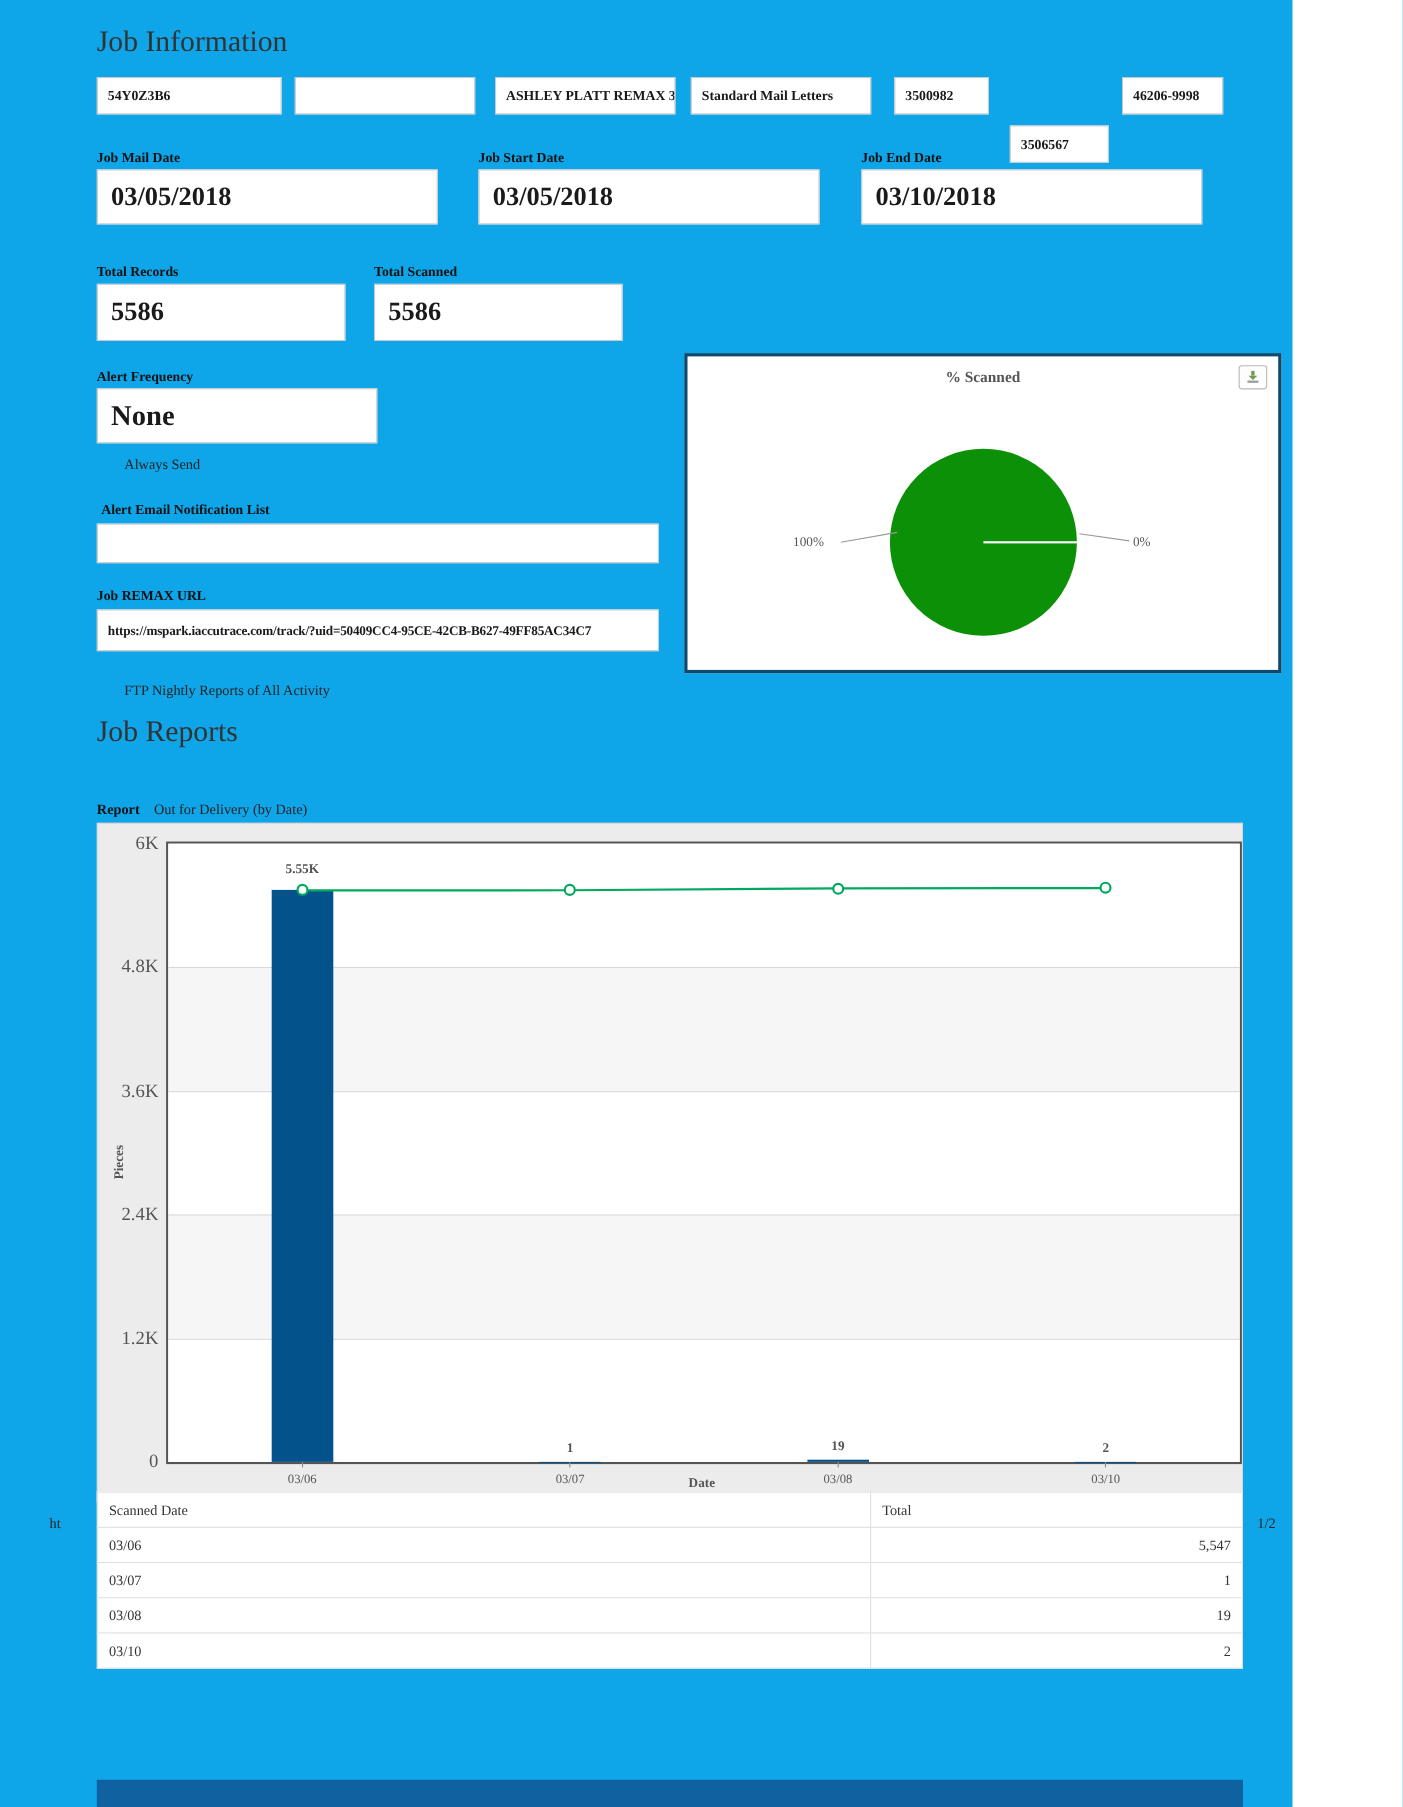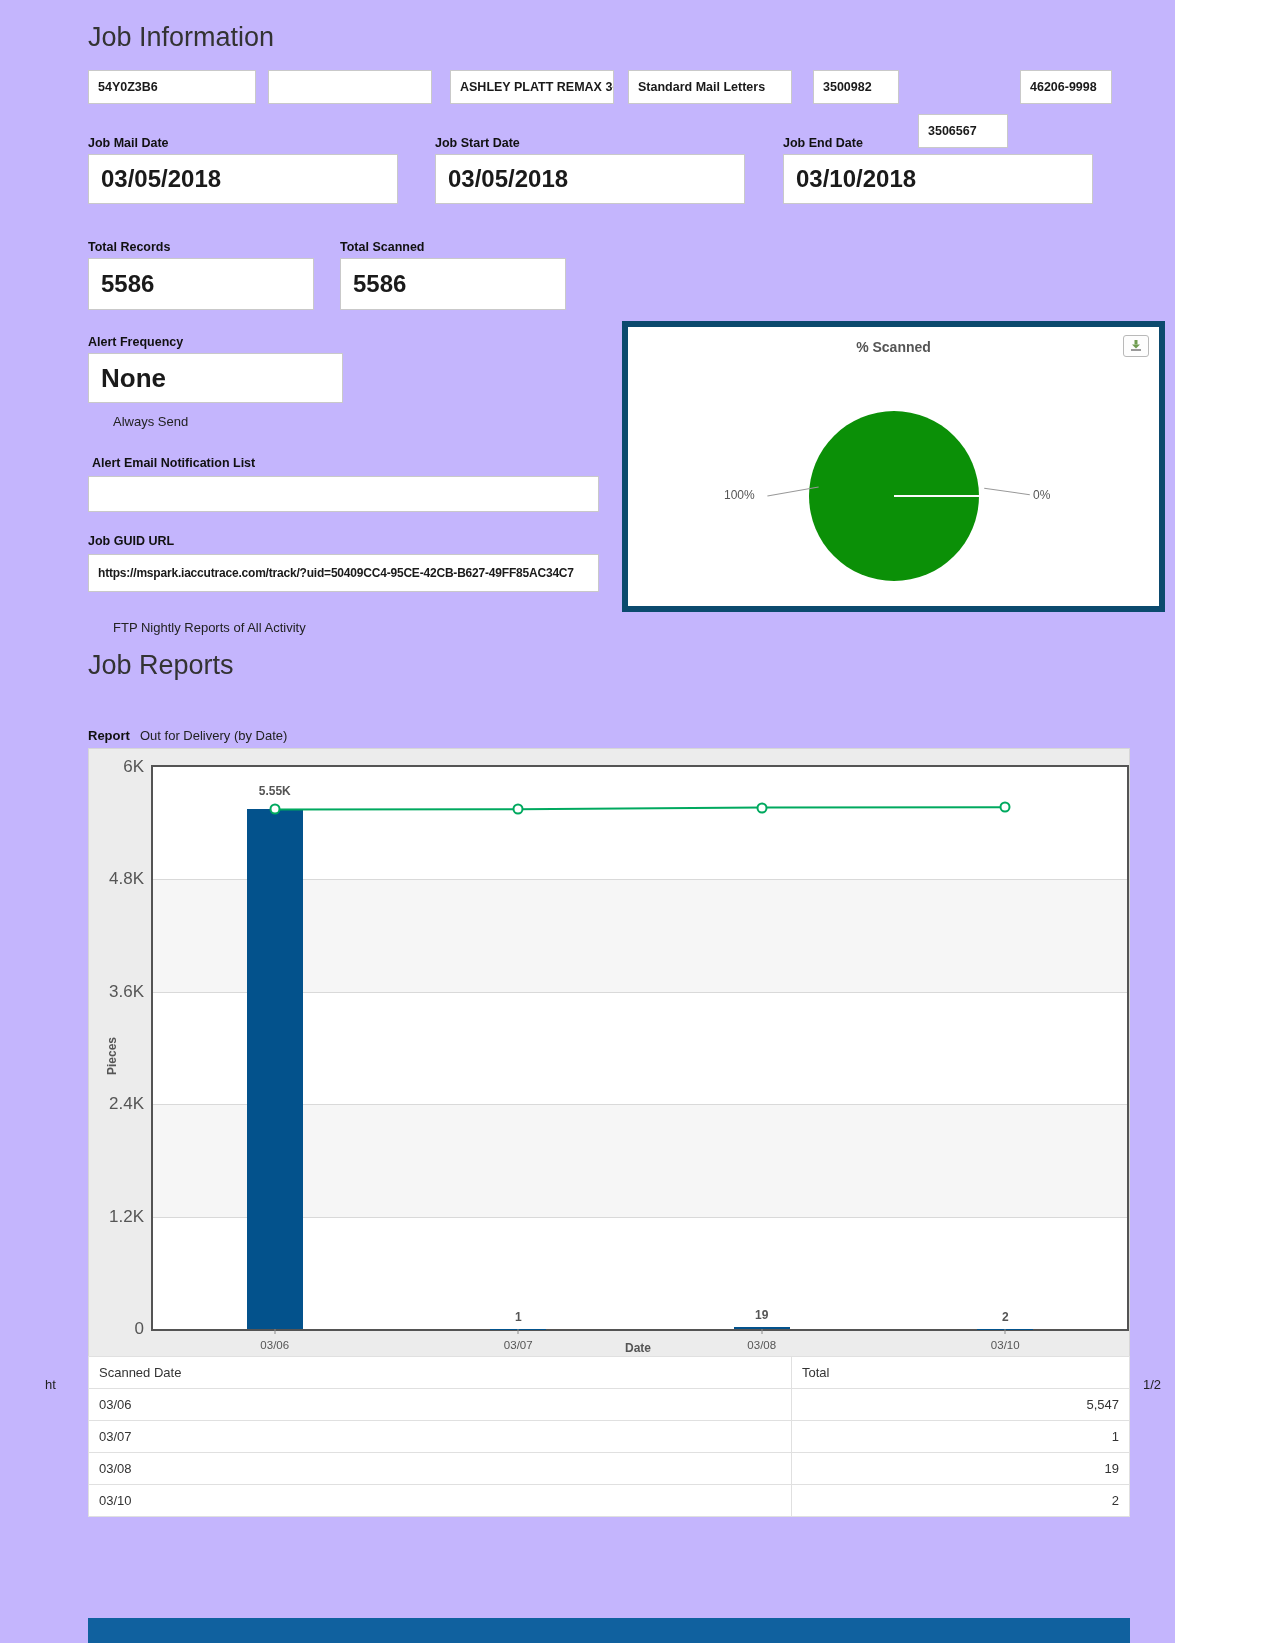--- a/index.html
+++ b/index.html
@@ -1,28 +1,28 @@
 <!DOCTYPE html>
 <html><head>
 <meta charset="utf-8">
 <style>
   html,body{margin:0;padding:0;background:#fff;}
-  .page{position:relative;width:1175px;height:1643px;background:#c4b5fd;
-        font-family:Liberation Sans, sans-serif;color:#1a1a1a;overflow:hidden;}
+  .page{position:relative;width:1175px;height:1643px;background:#0ea5e9;
+        font-family:Liberation Serif, serif;color:#1a1a1a;overflow:hidden;}
   .content{position:absolute;left:88px;top:0;width:1042px;height:100%;}
   h1,h2{font-weight:300;color:#333;font-size:27px;margin:0;}
   .flabel{position:absolute;font-size:12.5px;font-weight:bold;color:#111;}
   .box{position:absolute;border:1px solid #c9c9c9;background:#fff;box-sizing:border-box;}
   .box-sm{font-size:12.5px;font-weight:bold;line-height:32px;height:34px;padding:0 9px;
           white-space:nowrap;overflow:hidden;}
   .val-lg{font-size:24px;font-weight:bold;line-height:48px;padding:0 12px;height:50px;
           white-space:nowrap;overflow:hidden;}
   .note{position:absolute;font-size:13px;color:#222;}
   
-  .panel{position:absolute;border:6px solid #0c4a6e;background:#fff;box-sizing:border-box;}
+  .panel{position:absolute;border:3px solid #0c4a6e;background:#fff;box-sizing:border-box;}
   .pie-title{position:absolute;left:0;right:0;top:12px;text-align:center;
              font-size:14px;font-weight:bold;color:#555;}
   .export-btn{position:absolute;right:10px;top:8px;width:24px;height:20px;border:1px solid #b9b9b9;
               border-radius:3px;background:#fdfdfd;display:flex;align-items:center;justify-content:center;}
   .pie-circle{position:absolute;width:170px;height:170px;border-radius:50%;}
   .pie-radius{position:absolute;height:2px;background:#fcfcfc;}
   .pie-lab{position:absolute;font-size:12px;color:#555;}
   .leader{position:absolute;height:1px;background:#999;}
   
   .chart-outer{position:absolute;background:#ececec;border:1px solid #d7d7d7;box-sizing:border-box;}
@@ -76,21 +76,21 @@
     <span class="flabel" style="left:252px;top:240px;">Total Scanned</span>
     <div class="box val-lg" style="left:252px;top:258px;width:226px;height:52px;line-height:50px;">5586</div>
 
     <span class="flabel" style="left:0;top:335px;">Alert Frequency</span>
     <div class="box val-lg" style="left:0;top:353px;width:255px;font-size:26px;">None</div>
     <span class="note" style="left:25px;top:414px;">Always Send</span>
 
     <span class="flabel" style="left:4px;top:456px;">Alert Email Notification List</span>
     <div class="box" style="left:0;top:476px;width:511px;height:36px;"></div>
 
-    <span class="flabel" style="left:0;top:534px;">Job GUID URL</span>
+    <span class="flabel" style="left:0;top:534px;">Job REMAX URL</span>
     <div class="box" style="left:0;top:554px;width:511px;height:38px;font-size:12px;font-weight:bold;
          line-height:36px;padding:0 9px;letter-spacing:-0.2px;white-space:nowrap;overflow:hidden;">https://mspark.iaccutrace.com/track/?uid=50409CC4-95CE-42CB-B627-49FF85AC34C7</div>
     <span class="note" style="left:25px;top:620px;">FTP Nightly Reports of All Activity</span>
 
     <div class="panel" style="left:534px;top:321px;width:543px;height:291px;">
       <div class="pie-title">% Scanned</div>
       <div class="export-btn">
         <svg width="14" height="12" viewBox="0 0 14 12">
           <rect x="5.5" y="0" width="3" height="4.5" fill="#6f9c50"></rect>
           <polygon points="3,4.5 11,4.5 7,8.5" fill="#6f9c50"></polygon>

